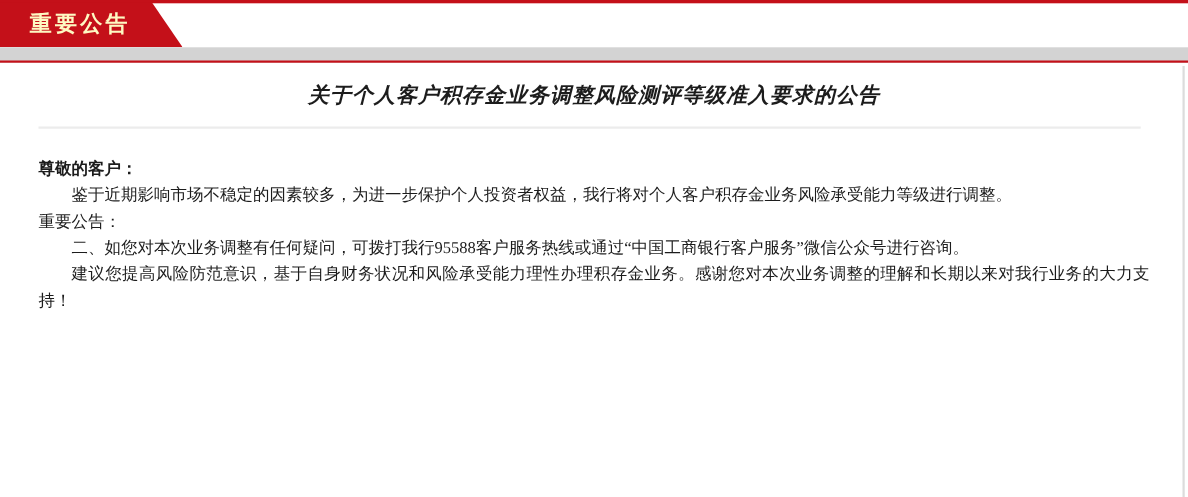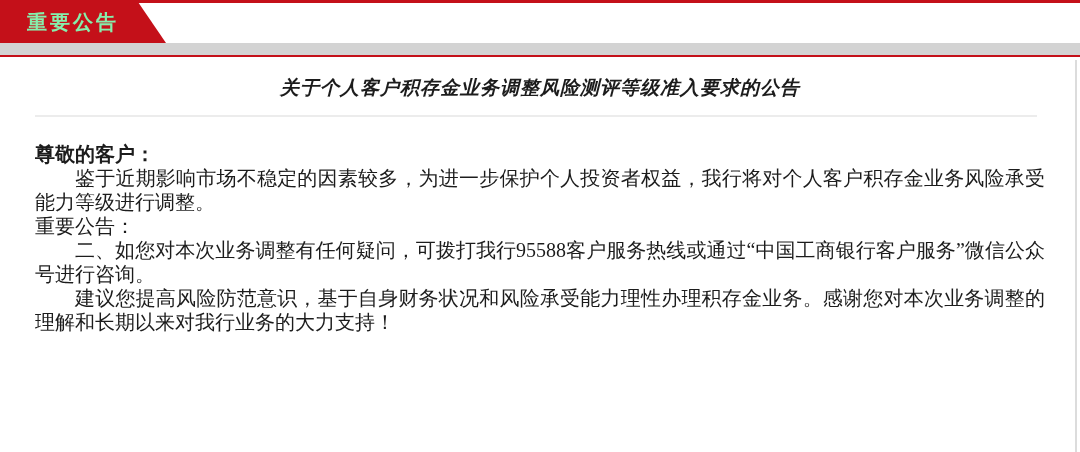--- a/index.html
+++ b/index.html
@@ -30,21 +30,21 @@
     clip-path:polygon(0 0,138px 0,166px 100%,0 100%);
     z-index:2;
   }
   .ribbon span{
     display:block;
     padding-left:27px;
     line-height:41px;
     font-size:20px;
     font-weight:bold;
     letter-spacing:3px;
-    color:#86efac;
+    color:#fef9c3;
   }
   .gray-bar{
     position:absolute;top:43px;left:0;width:100%;height:14px;
     background:var(--bar-gray);
     border-bottom:2px solid var(--accent-red);
   }
   .right-border{
     position:absolute;top:60px;right:3px;bottom:0;width:2px;
     background:#dcdcdc;
   }
@@ -62,21 +62,21 @@
     letter-spacing:1px;
     font-style:italic;
   }
   .title-divider{
     height:2px;
     background:var(--divider-gray);
     margin:15px 8px 0 0;
   }
   .body-text{
     margin-top:25px;
-    font-size:20px;
+    font-size:15px;
     line-height:24px;
     text-align:justify;
   }
   .body-text p{margin:0;}
   p.salutation{font-weight:bold;}
   p.indent{text-indent:2em;}
   .signature{
     margin-top:14px;
     text-align:right;
     padding-right:34px;

